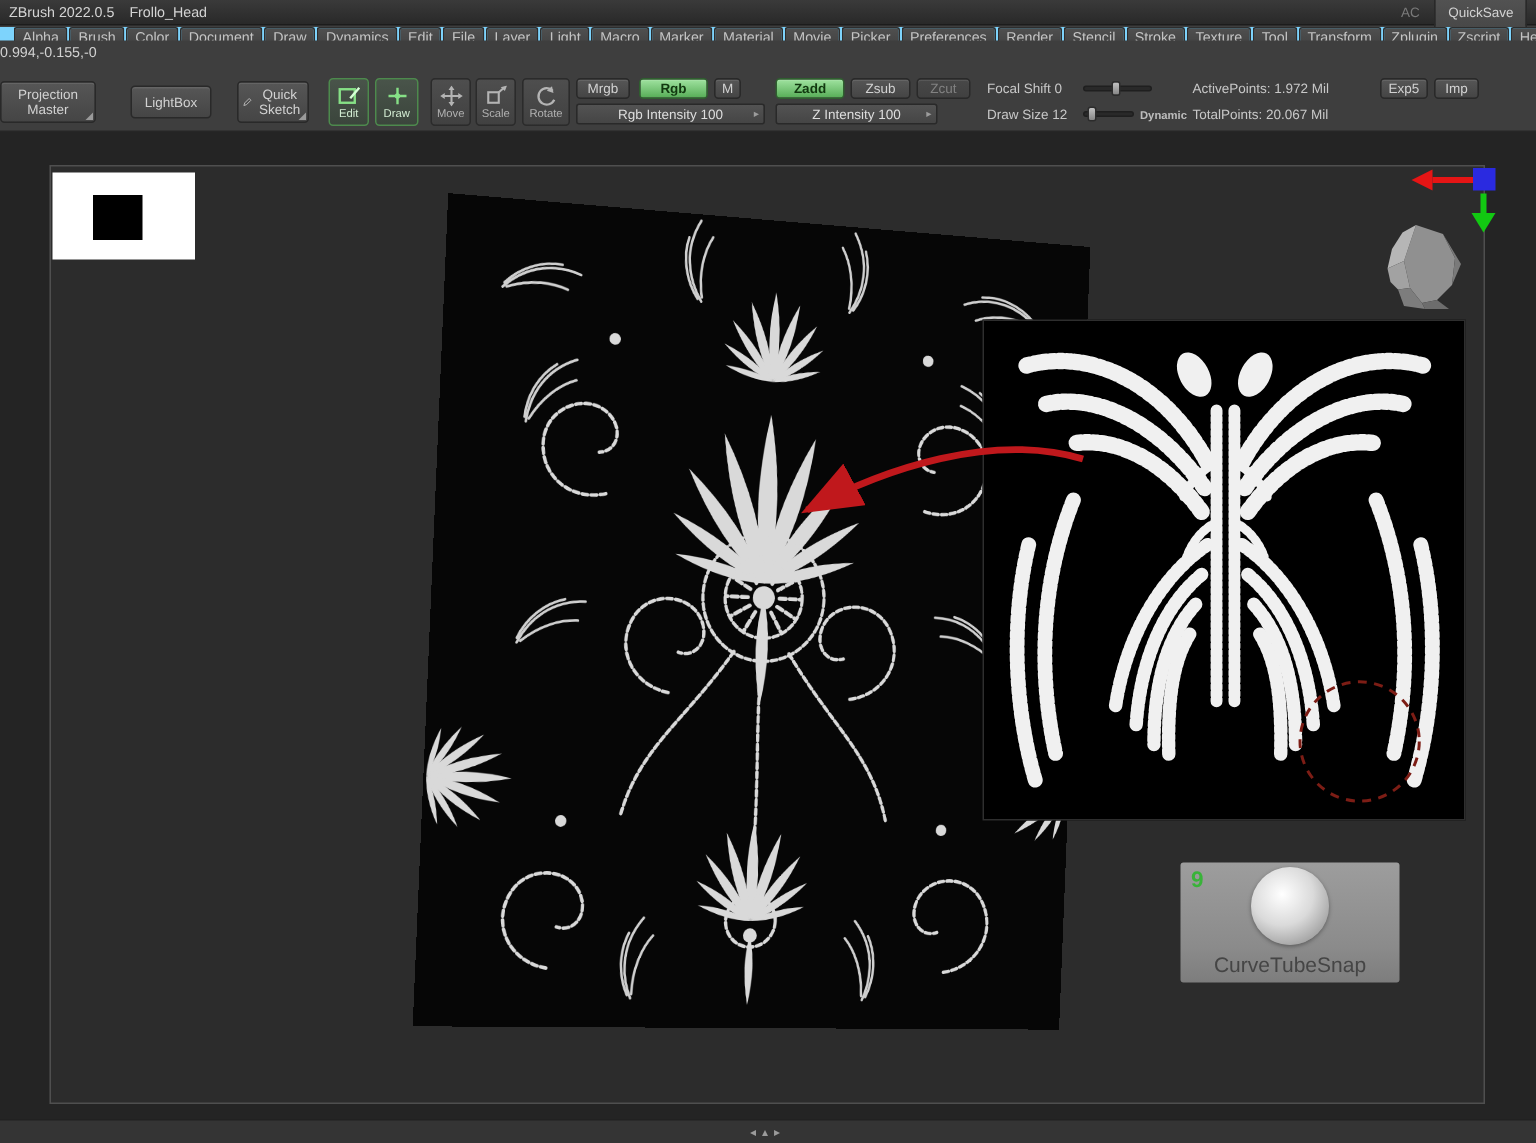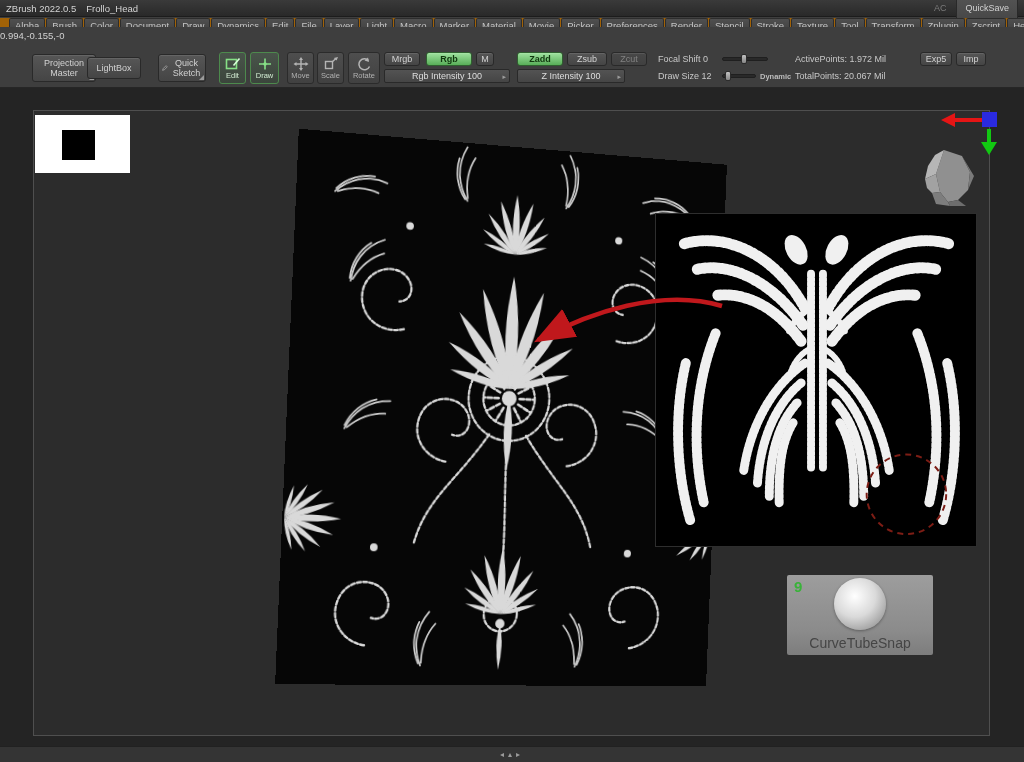--- a/index.html
+++ b/index.html
@@ -25,21 +25,21 @@
     display: inline-flex; align-items: center; justify-content: center;
     background: linear-gradient(#565656, #454545); border: 1px solid #292929;
     border-radius: 3px; color: #d2d2d2; font-size: 9px;
     box-shadow: inset 0 1px 0 rgba(255,255,255,.09); font-family: inherit; cursor: default;
   }
   .tb-quicksave { height: 13px; padding: 16px 8px; }
 
   
   .menubar {
     position: absolute; left: 0; top: 18px; width: 100%; height: 15px;
-    background: #a16207; display: flex; align-items: center; padding-left: 9px;
+    background: #7dd3fc; display: flex; align-items: center; padding-left: 9px;
   }
   .menu-item {
     background: linear-gradient(#4f4f4f, #3f3f3f); border: 1px solid #2d2d2d; border-bottom: none;
     border-radius: 2px 2px 0 0; color: #c4c4c4; font-size: 9.5px; padding: 1px 5px 2px;
     margin-right: 1px; font-family: inherit; white-space: nowrap;
   }
 
   
   .coordsrow {
     position: absolute; left: 0; top: 27px; width: 100%; height: 16px; background: #3e3e3e;
@@ -50,21 +50,21 @@
   .toolbar {
     position: absolute; left: 0; top: 49px; width: 100%; height: 39px;
     background: #3e3e3e; border-bottom: 1px solid #262626;
   }
   .toolbar > * { position: absolute; }
   .shelf-btn { text-align: center; line-height: 1.15; padding: 2px 3px; }
   .has-corner::after {
     content: ""; position: absolute; right: 1px; bottom: 1px;
     border-left: 5px solid transparent; border-bottom: 5px solid #9a9a9a;
   }
-  .pm { left: 0; top: 5px; width: 64px; height: 28px; margin-left: 32px; }
+  .pm { left: 0; top: 5px; width: 64px; height: 28px; }
   .lb { left: 87px; top: 8px; width: 54px; height: 22px; }
   .qs { left: 158px; top: 5px; width: 48px; height: 28px; gap: 3px; }
 
   .tool-btn {
     display: flex; flex-direction: column; align-items: center; justify-content: center; gap: 1px;
     background: linear-gradient(#4e4e4e, #414141); border: 1px solid #2b2b2b; border-radius: 3px;
   }
   .tool-btn .lbl { font-size: 7.5px; color: #b2b2b2; line-height: 1; }
   .tool-btn.active { border-color: #4d8a4d; background: linear-gradient(#49544a, #3b453c); }
   .tool-btn.active .lbl { color: #d3ecd3; }

